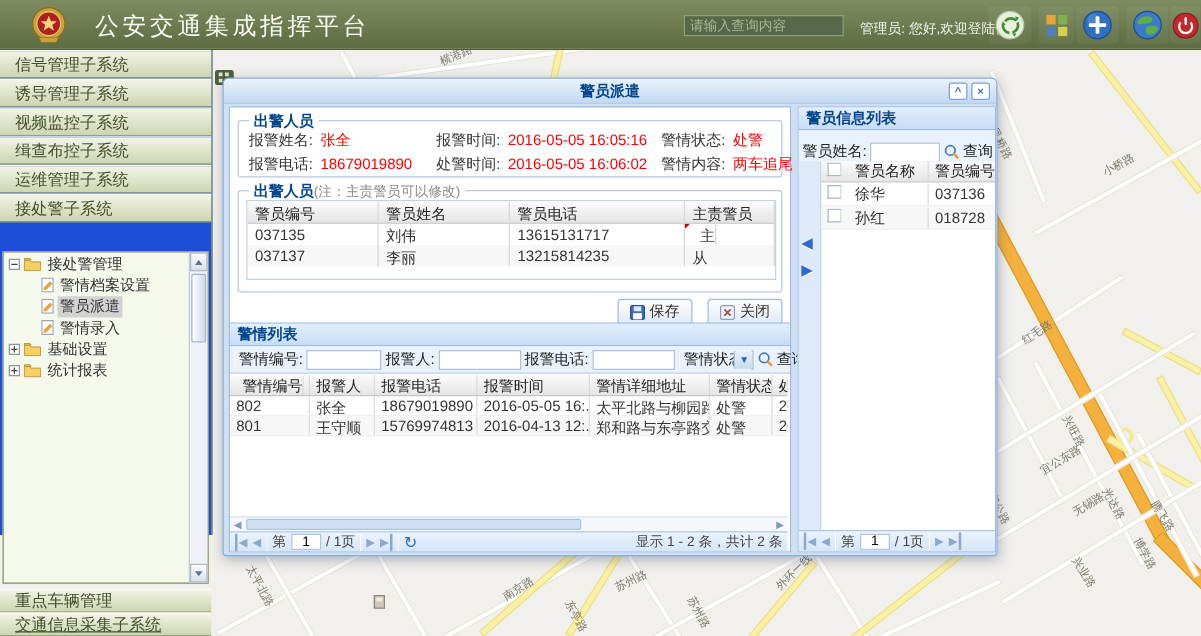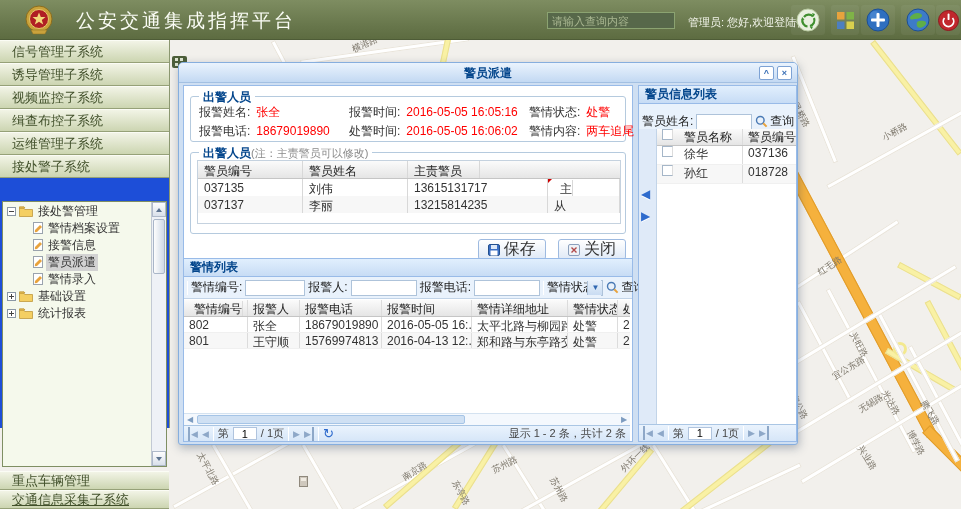--- a/index.html
+++ b/index.html
@@ -77,21 +77,21 @@
 
   .dt { position:absolute; left:6px; top:7px; width:424px; height:64px; border:1px solid #c5d2df; background:#fff; overflow:hidden; }
   .dth, .dtr { display:flex; }
   .dth { height:18px; background:linear-gradient(#fbfbfb,#e5e5e5); border-bottom:1px solid #c5c5c5; color:#222; }
   .dth span, .dtr span { padding:2px 0 0 6px; border-right:1px solid #d8d8d8; font-size:12px; overflow:hidden; white-space:nowrap; position:relative; }
   .dtr { height:17px; color:#333; }
   .dtr.alt { background:#f7f7f7; }
   .dirty { position:absolute; left:0; top:0; width:0; height:0; border-top:4px solid #c00; border-right:4px solid transparent; }
 
   .btn { display:inline-flex; align-items:center; gap:4px; height:21px; padding:0 9px; vertical-align:middle;
-         background:linear-gradient(#ffffff,#dfe9f6); border:1px solid #9ebae0; border-radius:3px; font-size:16px;
+         background:linear-gradient(#ffffff,#dfe9f6); border:1px solid #9ebae0; border-radius:3px; font-size:12px;
          color:#333; cursor:pointer; margin-left:9px; }
 
   .ptitle { height:18px; background:linear-gradient(#e1effd,#c7dcf5); border-bottom:1px solid #99bbe8; font-weight:bold;
             color:#04468c; padding-left:6px; line-height:17px; font-size:12px; }
   .ftoolbar { height:22px; background:#e9f2fc; border-bottom:1px solid #c2d4e8; display:flex; align-items:center;
               padding:0 3px; gap:3px; font-size:12px; color:#222; white-space:nowrap; }
   .ftoolbar input { height:16px; border:1px solid #aec3da; font-size:11px; padding:0 2px; }
   .fsep { width:1px; height:14px; background:#c4d0dc; border-right:1px solid #fff; }
   .selbox { position:relative; width:70px; height:16px; background:#fff; border:1px solid #aec3da; cursor:pointer; }
   .selarrow { position:absolute; right:0; top:0; width:15px; height:14px; background:linear-gradient(#e7f0fb,#c9dcf2);
@@ -115,21 +115,21 @@
            border-top:1px solid #aac6e4; display:flex; align-items:center; font-size:11px; color:#444; padding:0 4px; gap:4px; }
   .pgbtn { color:#8ea8c8; font-size:9px; cursor:pointer; line-height:14px; }
   .pgbtn.bar-l { border-left:2px solid #8ea8c8; padding-left:1px; }
   .pgbtn.bar-r { border-right:2px solid #8ea8c8; padding-right:1px; }
   .pginput { width:24px; height:13px; border:1px solid #b0c4de; font-size:11px; text-align:center; }
   .refresh { color:#2e6bcd; font-size:13px; cursor:pointer; line-height:14px; }
   .spacer { flex:1; }
 
   .strip { position:absolute; left:0; top:43px; width:18px; height:296px; background:#dfeaf8; border-right:1px solid #c2d4e8; }
   .xfer { position:absolute; left:2px; font-size:12px; color:#2e6bcd; cursor:pointer; text-shadow:0 1px 0 #fff; }
-  .ohead, .orow { display:flex; }
+  .ohead, .orow { display:flex; align-items:center; }
   .ohead { height:17px; background:linear-gradient(#fbfbfb,#e5e5e5); border-bottom:1px solid #c5c5c5; color:#222; }
   .ohead span, .orow span { padding-left:5px; font-size:12px; border-right:1px solid #dcdcdc; white-space:nowrap; overflow:hidden; }
   .orow { height:19px; color:#333; border-bottom:1px solid #f0f0f0; }
   .orow.alt { background:#f7f7f7; }
   .cb { width:11px; height:11px; background:#fff; border:1px solid #a5b6c8; display:inline-block; margin-left:5px; flex:0 0 auto; cursor:pointer; }
   .opager { position:absolute; left:0; bottom:0; width:157px; height:17px; background:linear-gradient(#eaf3fd,#d6e6f8);
             border-top:1px solid #aac6e4; display:flex; align-items:center; font-size:11px; color:#444; padding:0 4px; gap:4px; }
 
   .icon-svg { display:block; }
 </style>
@@ -274,27 +274,20 @@
         </svg>
         <span class="lbl">接处警管理</span>
       </div>
       <div class="tnode" style="padding-left:30px;">
         <svg class="icon-svg" width="10" height="12" viewBox="0 0 10 12">
           <rect x="0.5" y="0.5" width="9" height="11" fill="#fff" stroke="#9aa3ad"></rect>
             <path d="M2 8 l5 -5 2 2 -5 5 -2.2 .2Z" fill="#e8a33d"></path>
         </svg>
         <span class="lbl">警情档案设置</span>
       </div>
-      <div class="tnode" style="padding-left:30px;">
-        <svg class="icon-svg" width="10" height="12" viewBox="0 0 10 12">
-          <rect x="0.5" y="0.5" width="9" height="11" fill="#fff" stroke="#9aa3ad"></rect>
-            <path d="M2 8 l5 -5 2 2 -5 5 -2.2 .2Z" fill="#e8a33d"></path>
-        </svg>
-        <span class="lbl">接警信息</span>
-      </div>
       <div class="tnode sel" style="padding-left:30px;">
         <svg class="icon-svg" width="10" height="12" viewBox="0 0 10 12">
           <rect x="0.5" y="0.5" width="9" height="11" fill="#fff" stroke="#9aa3ad"></rect>
             <path d="M2 8 l5 -5 2 2 -5 5 -2.2 .2Z" fill="#e8a33d"></path>
         </svg>
         <span class="lbl">警员派遣</span>
       </div>
       <div class="tnode" style="padding-left:30px;">
         <svg class="icon-svg" width="10" height="12" viewBox="0 0 10 12">
           <rect x="0.5" y="0.5" width="9" height="11" fill="#fff" stroke="#9aa3ad"></rect>
@@ -366,20 +359,21 @@
       </div>
 
       <div class="fs" style="left:6px;top:66px;width:436px;height:82px;">
         <span class="fs-legend">
           <span>出警人员</span><span class="fs-note">(注：主责警员可以修改)</span>
         </span>
         <div class="dt">
           <div class="dth">
             <span style="width:105px;">警员编号</span>
             <span style="width:105px;">警员姓名</span>
+            <span style="width:140px;">警员电话</span>
             <span style="width:72px;">主责警员</span>
           </div>
           <div class="dtr">
             <span style="width:105px;">037135</span>
             <span style="width:105px;">刘伟</span>
             <span style="width:140px;">13615131717</span>
             <span style="width:72px;"><i class="dirty"></i><span>主</span></span>
           </div>
           <div class="dtr alt">
             <span style="width:105px;">037137</span>

